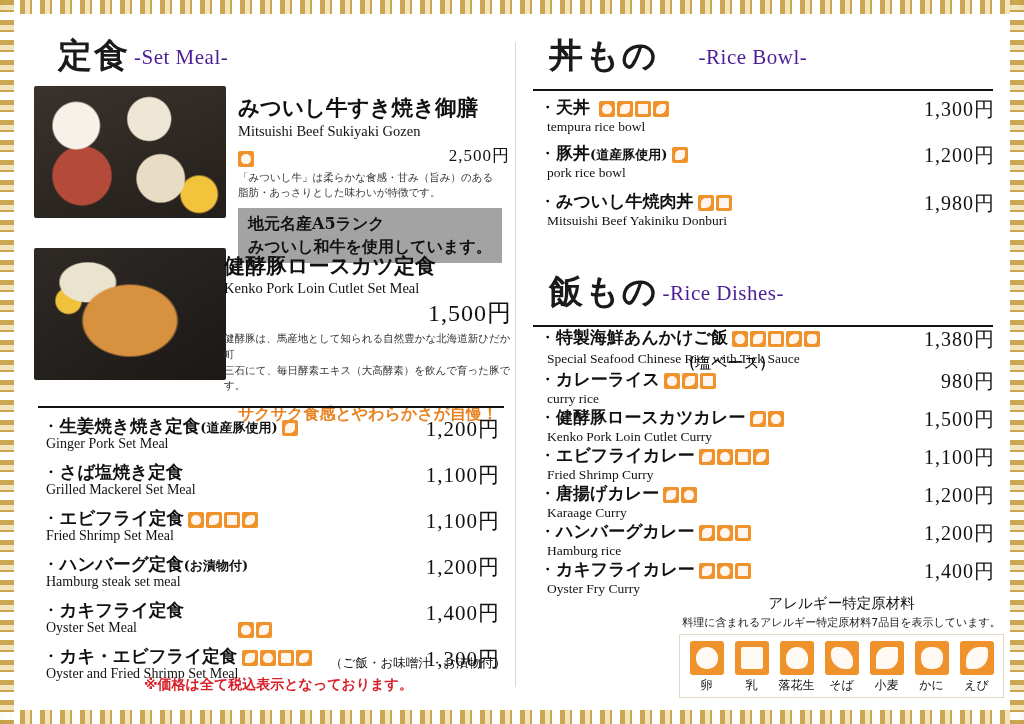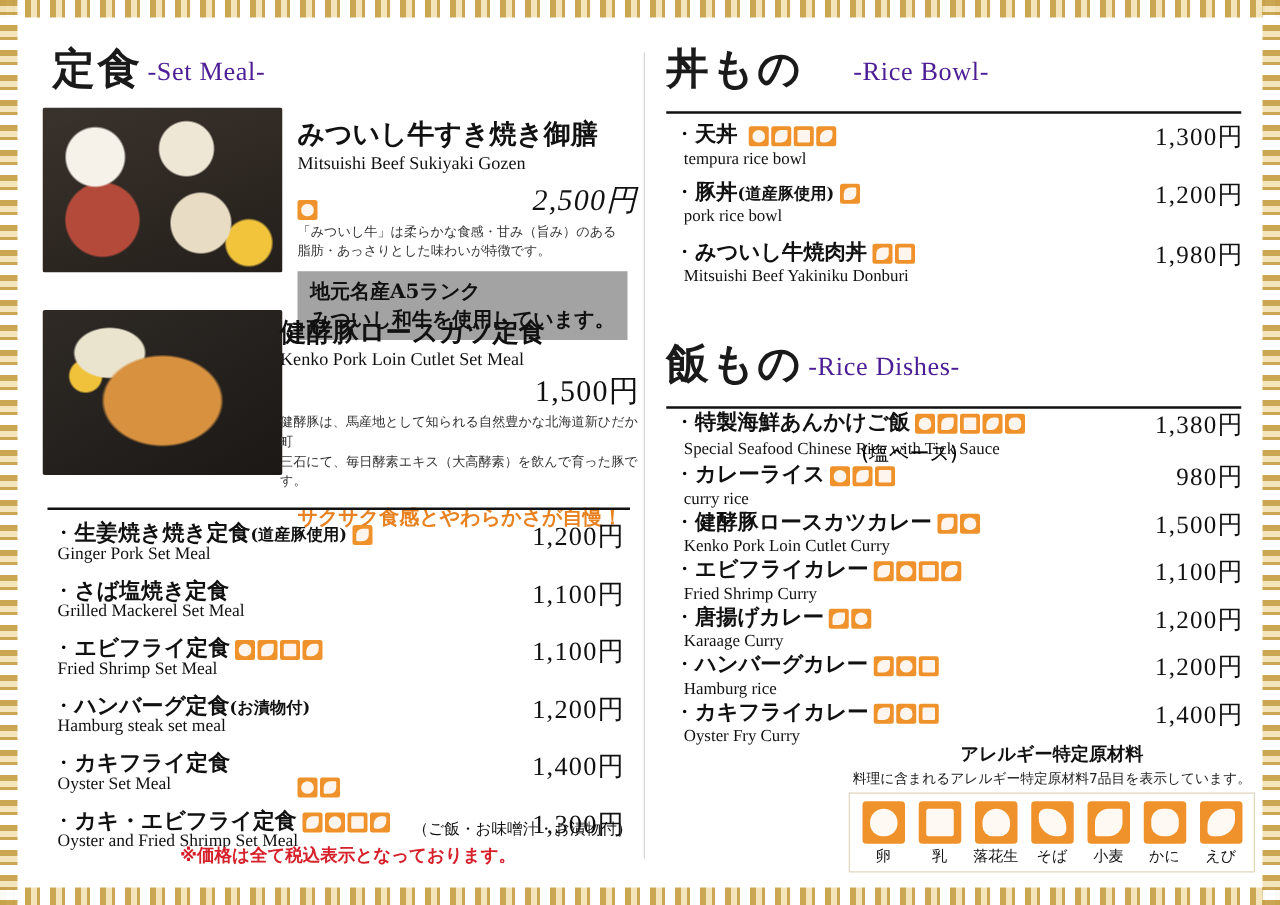--- a/index.html
+++ b/index.html
@@ -37,21 +37,21 @@
   .border-left { left:0; }
   .border-right { right:0; }
 
   .page { position:absolute; left:14px; top:14px; width:996px; height:696px; }
 
   .col-left  { position:absolute; left:10px;  top:10px; width:492px; height:676px; }
   .col-right { position:absolute; left:505px; top:10px; width:485px; height:676px; }
   .divider { position:absolute; left:501px; top:28px; width:1px; height:645px; background:#d8d8d8; }
 
   
-  .sec-head { display:flex; align-items:flex-end; gap:4px; }
+  .sec-head { display:flex; align-items:flex-end; gap:4px;margin-left:16px; }
   .sec-head .jp {
     font-size:34px; font-weight:bold; color:#1a1a1a; letter-spacing:2px;
     line-height:1; font-family:"DejaVu Serif", serif;
   }
   .sec-head .en {
     font-size:21px; color:#4c1d95; font-family:"Liberation Serif", serif;
     letter-spacing:.5px; padding-bottom:2px;
   }
   .rule { height:2px; background:#111; margin-top:5px; }
 
@@ -105,21 +105,21 @@
   .rrow { position:relative; }
   .rrow .t1 { font-size:17px; }
   .rrow .t2 { font-size:13.5px; padding-left:8px; }
   .rrow .p  { position:absolute; right:4px; top:0px; font-size:20px; }
 
   
   .legend-box {
     position:absolute; left:160px; top:570px; width:325px; height:110px;
   }
   .legend-title {
-    text-align:center; font-weight:bold; font-size:14.5px;
+    text-align:center; font-weight:normal; font-size:14.5px;
     font-family:"DejaVu Serif", serif; color:#111;
   }
   .legend-sub {
     text-align:center; font-size:11px; color:#222;
     font-family:"DejaVu Sans", sans-serif; margin-top:2px;
   }
   .legend-strip {
     margin-top:4px; background:#fff; border:1px solid #e2d7bf;
     box-shadow:0 0 0 3px #fff;
     display:flex; justify-content:space-around; align-items:flex-end;
@@ -183,21 +183,21 @@
           linear-gradient(160deg,#3a322c 0%,#241f1b 100%);"></div>
     </div>
 
     <div style="position:absolute;left:214px;top:72px;width:272px;">
       <div class="dish-jp" style="font-size:21.5px;line-height:1.15;">みついし牛すき焼き御膳</div>
       <div class="dish-en" style="font-size:14.5px;margin-top:2px;">Mitsuishi Beef Sukiyaki Gozen</div>
       <div style="display:flex;align-items:flex-end;justify-content:space-between;margin-top:4px;">
         <span class="alg">
             <i class="egg"></i>
           </span>
-        <span class="price" style="font-size:24px;font-style:italic;">2,500円</span>
+        <span class="price" style="font-size:17px;">2,500円</span>
       </div>
       <div class="note-small" style="margin-top:3px;white-space:pre-line;">「みついし牛」は柔らかな食感・甘み（旨み）のある
 脂肪・あっさりとした味わいが特徴です。</div>
       <div class="tan-box" style="margin-top:7px;white-space:pre-line;">地元名産A5ランク
 みついし和牛を使用しています。</div>
     </div>
 
     <div class="photo" style="left:10px;top:224px;width:192px;height:132px;">
       <div class="inner" style="background:
           radial-gradient(ellipse at 50% 55%, #d8913f 0 34%, transparent 36%),

